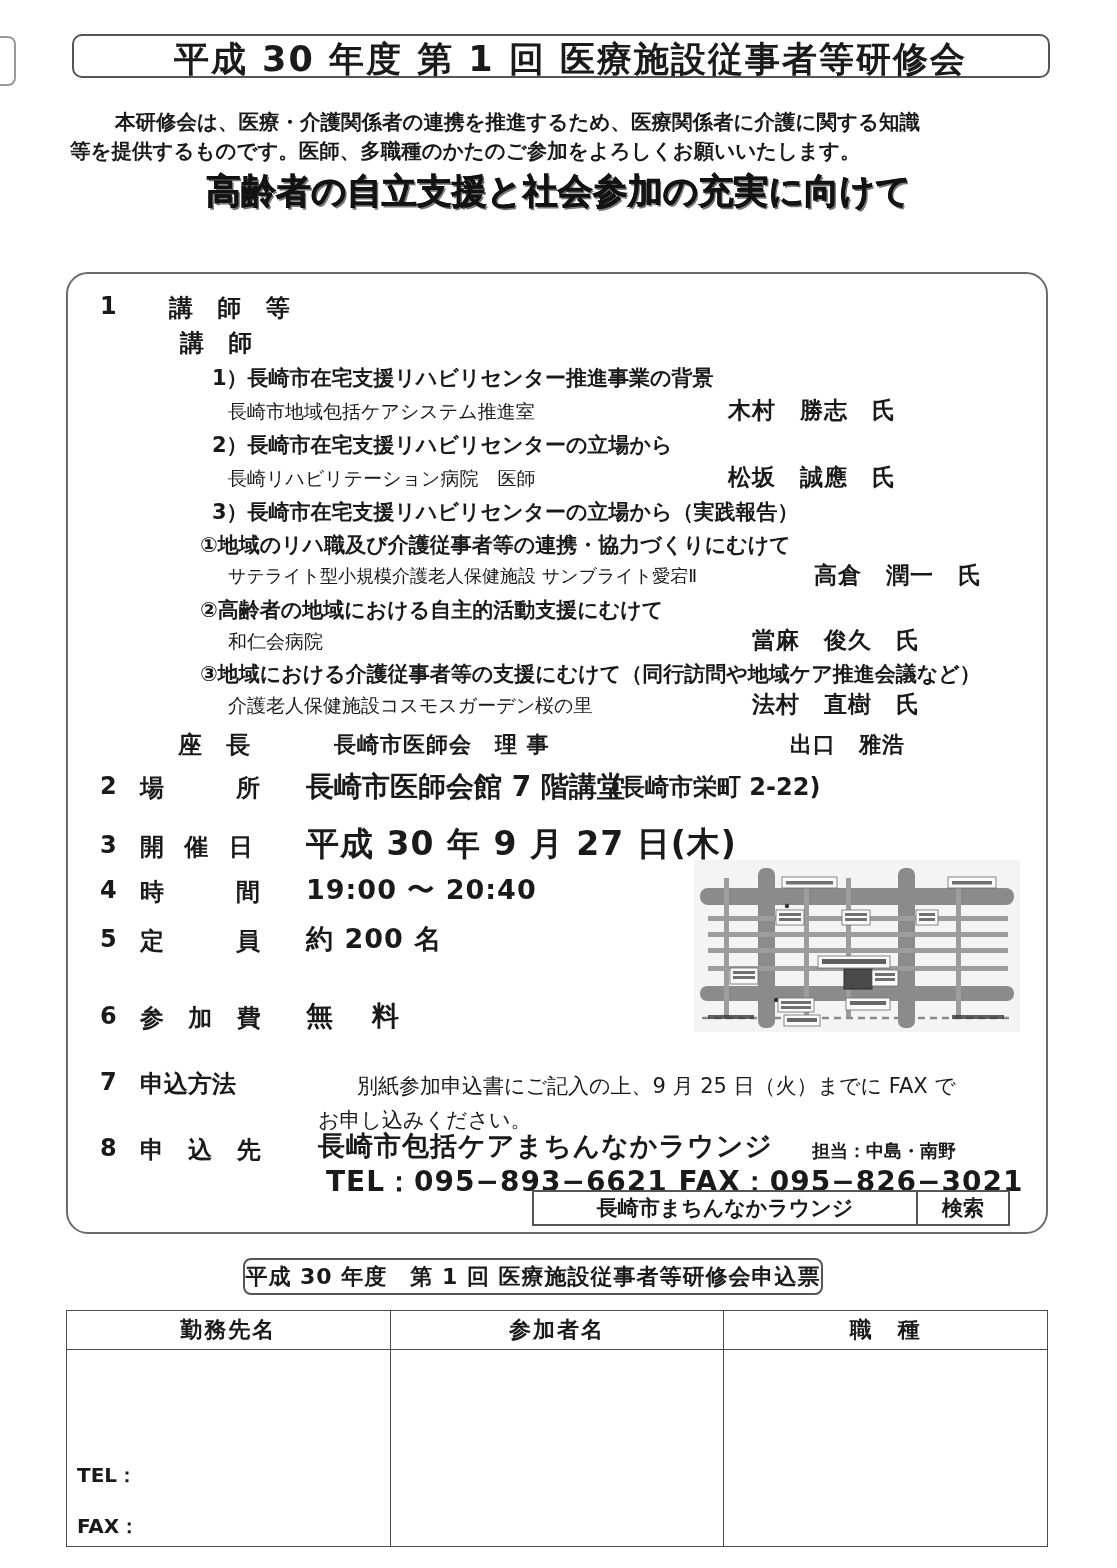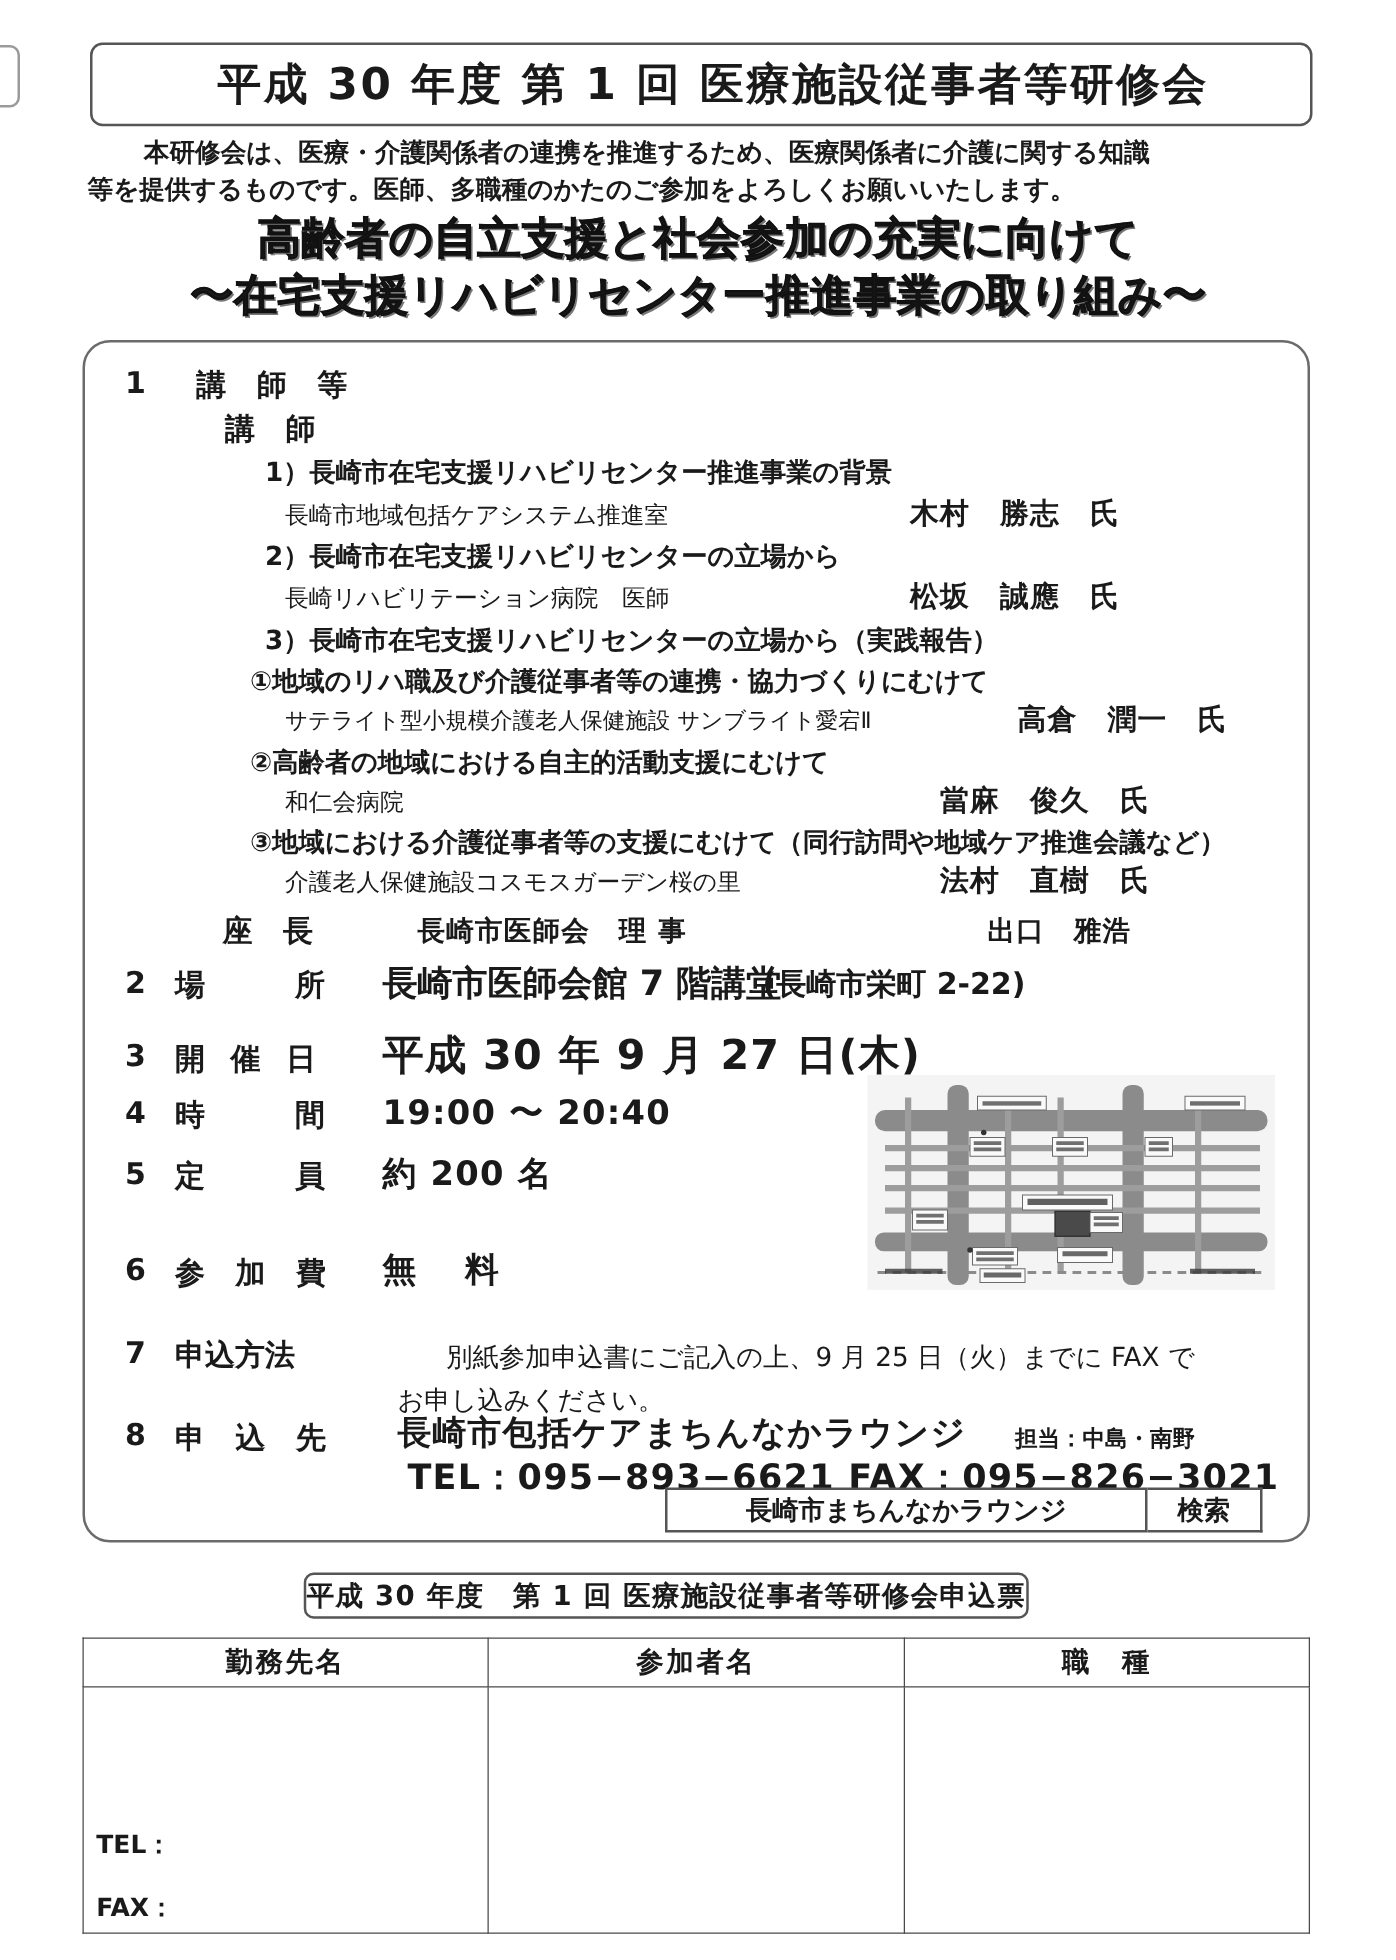--- a/index.html
+++ b/index.html
@@ -25,26 +25,26 @@
     height: 46px;
   }
   .edge-mark.left  { left: -14px; top: 36px; }
 
   
   .title-banner {
     position: absolute;
     left: 72px;
     top: 34px;
     width: 978px;
-    height: 67px;
+    height: 44px;
     border: 2px solid #555;
     border-radius: 10px;
     box-sizing: border-box;
     display: flex;
-    align-items: center;
+    align-items: flex-start;
     justify-content: center;
     background: #fff;
     padding-left: 19px;
   }
   .title-banner .t {
     font-size: 35px;
     font-weight: bold;
     letter-spacing: 2px;
     white-space: nowrap;
   }
@@ -218,27 +218,26 @@
   <span class="t">平成 30 年度  第 1 回  医療施設従事者等研修会</span>
 </div>
 
 <div class="intro">
   <span class="l1">本研修会は、医療・介護関係者の連携を推進するため、医療関係者に介護に関する知識</span>
   <span class="l2">等を提供するものです。医師、多職種のかたのご参加をよろしくお願いいたします。</span>
 </div>
 
 <div class="headline">
   <span class="h1">高齢者の自立支援と社会参加の充実に向けて</span>
-  <span class="h2">〜在宅支援リハビリセンター推進事業の取り組み〜</span>
 </div>
 
 <div class="main-box"></div>
 
 <div class="abs n-num" style="left:100px; top:292px;">1</div>
-<div class="abs n-lbl" style="left:140px; top:292px;padding-left:17px;">講 師 等</div>
+<div class="abs n-lbl" style="left:152px; top:292px;padding-left:17px;">講 師 等</div>
 <div class="abs sub-hdr" style="left:180px; top:327px;">講  師</div>
 
 <div class="abs line-main" style="left:212px; top:364px;">1）長崎市在宅支援リハビリセンター推進事業の背景</div>
 <div class="abs line-sub" style="left:228px; top:399px;">長崎市地域包括ケアシステム推進室</div>
 <div class="abs name-big" style="left:728px; top:395px;">木村　勝志　氏</div>
 
 <div class="abs line-main" style="left:212px; top:431px;">2）長崎市在宅支援リハビリセンターの立場から</div>
 <div class="abs line-sub" style="left:228px; top:466px;">長崎リハビリテーション病院　医師</div>
 <div class="abs name-big" style="left:728px; top:462px;">松坂　誠應　氏</div>
 

